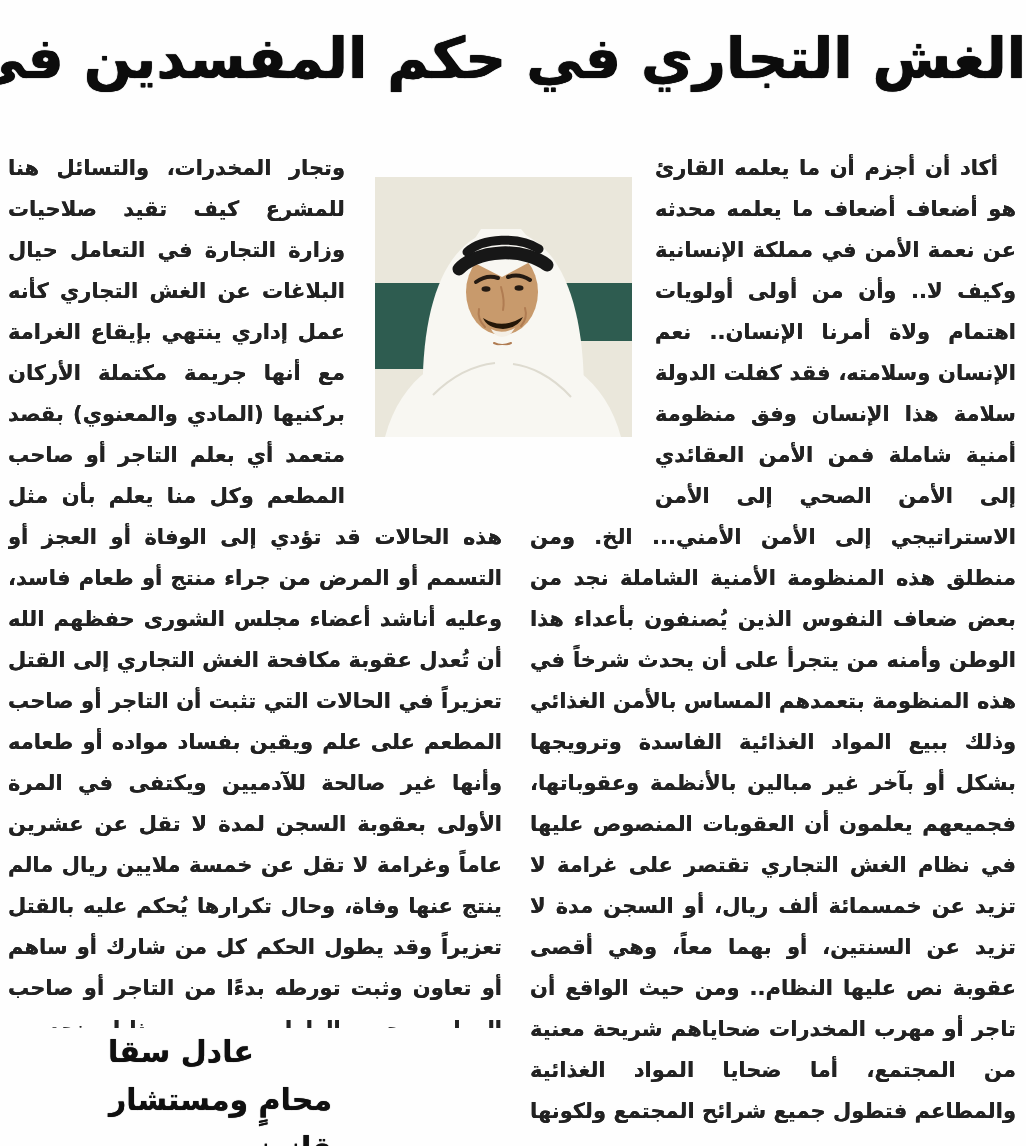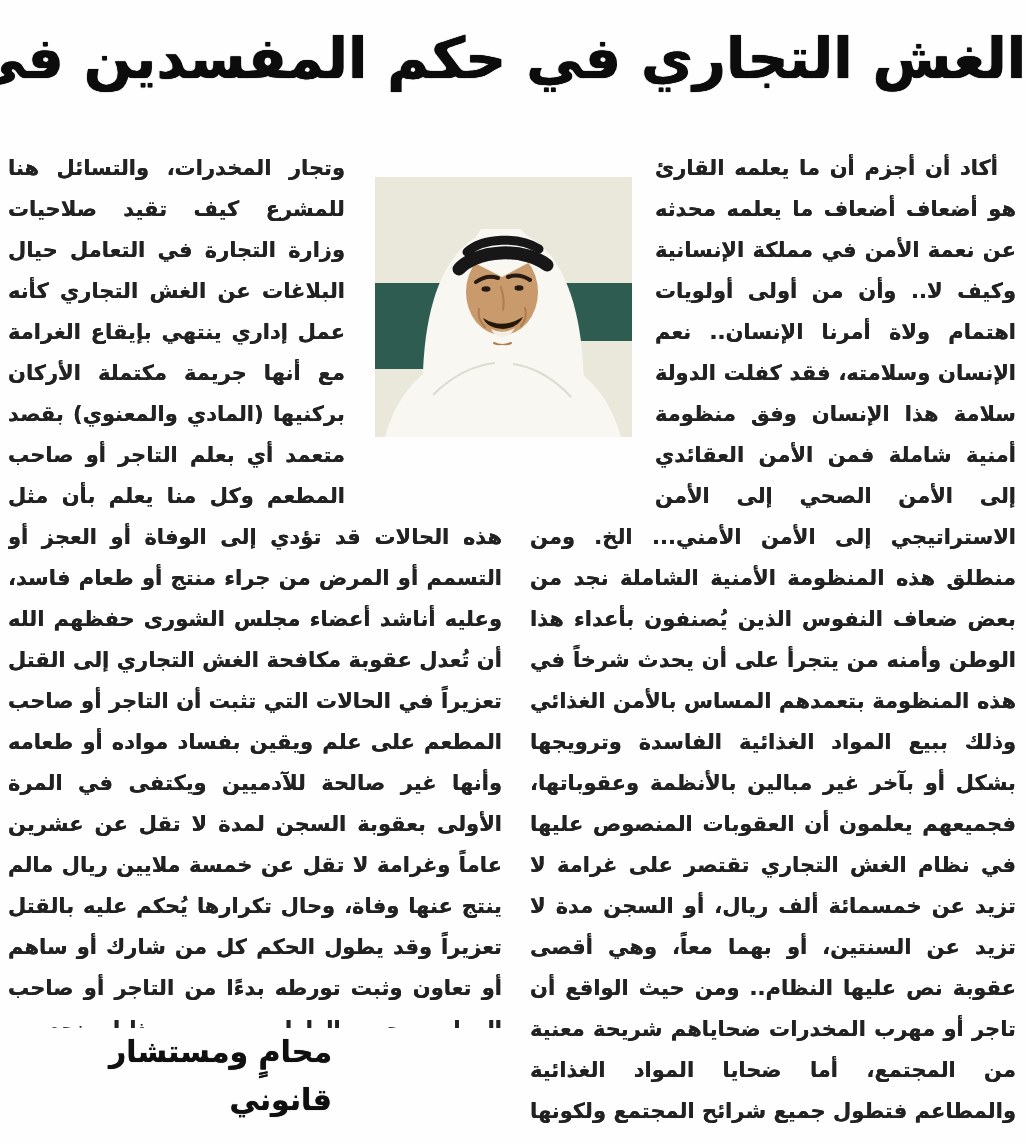--- a/index.html
+++ b/index.html
@@ -91,16 +91,17 @@
       <path d="M84,92 A52,30 0 0 1 172,88" stroke-width="13" fill="none" stroke-linecap="round" stroke="#171717"></path>
       <path d="M92,75 A44,24 0 0 1 164,72" stroke-width="9" fill="none" stroke-linecap="round" stroke="#171717"></path>
 
       <path d="M10,260 C26,200 70,172 127,168 C184,172 230,200 246,260 Z" fill="#f8f7f2"></path>
       <path class="fold-line" d="M58,218 C80,196 102,188 120,186"></path>
       <path class="fold-line" d="M196,220 C176,198 154,189 138,187"></path>
     </svg>
   </figure>
 
   <div class="byline">
+    <div class="byline-name">عادل سقا</div>
     <div class="byline-title">محامٍ ومستشار قانوني</div>
   </div>
 
 </div>
 
 </body></html>

